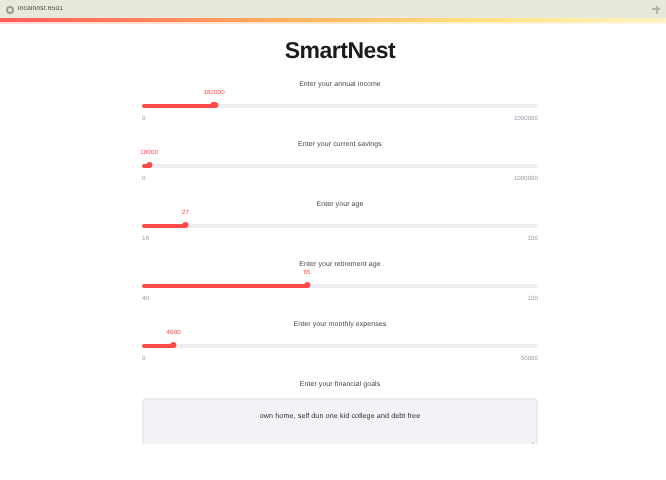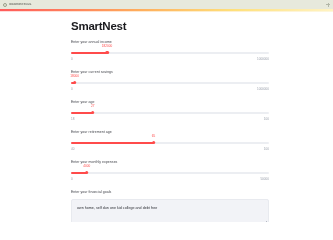--- a/index.html
+++ b/index.html
@@ -45,21 +45,21 @@
     position:absolute;top:10.6px;left:0;width:333px;height:1px;
     background:linear-gradient(90deg,#ffd9d9 0%,#fdeccb 55%,#fdf7dc 100%);
   }
 
   
   .app{
     position:absolute;top:12px;left:0;width:333px;height:210px;
     background:#ffffff;overflow:hidden;
   }
   .block{
-    position:absolute;left:71px;top:0;width:198px;
+    position:absolute;left:71px;top:0;width:198px;text-align:center;
   }
 
   .app-title{
     font-size:11.5px;font-weight:700;color:#1b1b1f;
     letter-spacing:-0.25px;line-height:1;
     margin:9px 0 0 0;
   }
 
   
   .widget{margin-top:8.5px;}

